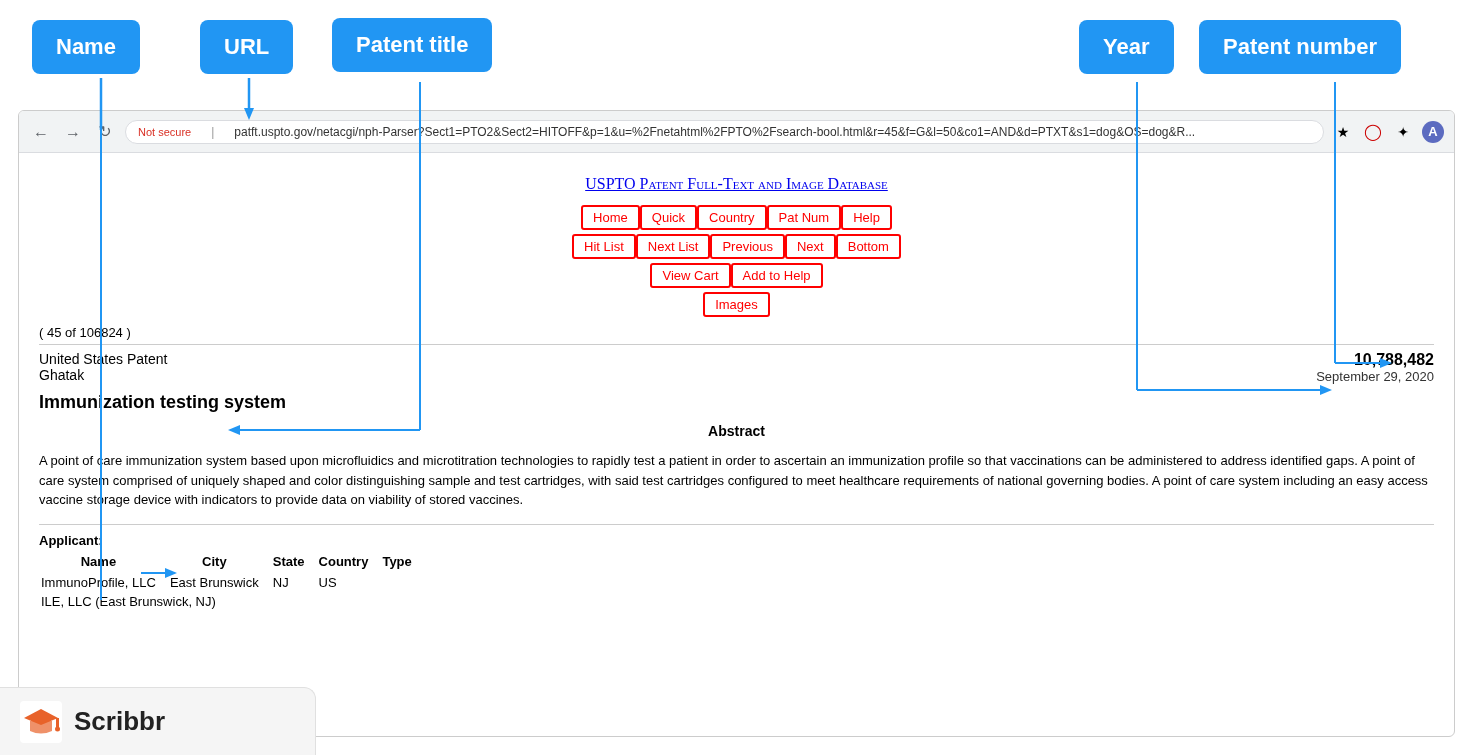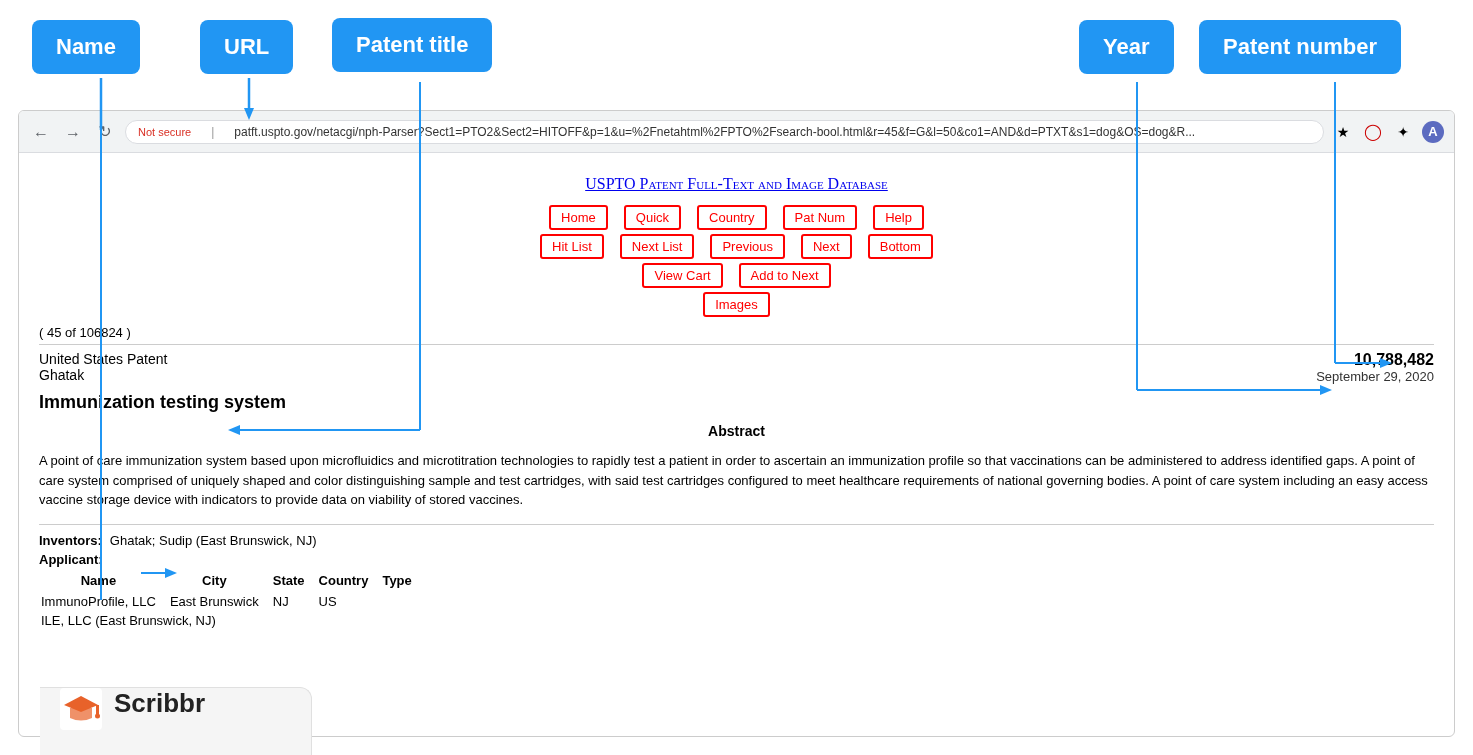--- a/index.html
+++ b/index.html
@@ -111,21 +111,21 @@
     .nav-buttons {
       display: flex;
       flex-direction: column;
       align-items: center;
       gap: 4px;
       margin-bottom: 8px;
     }
 
     .btn-row {
       display: flex;
-      gap: 16px;
+      gap: 0;
       justify-content: center;
     }
 
     .uspto-btn {
       border: 2px solid red;
       background: #fff;
       color: red;
       padding: 3px 10px;
       font-size: 13px;
       cursor: pointer;
@@ -169,31 +169,31 @@
     .applicant-label { font-weight: bold; }
     .applicant-table { margin-top: 4px; font-size: 13px; }
     .applicant-table th { font-weight: bold; padding: 0 12px 4px 0; }
     .applicant-table td { padding: 0 12px 2px 0; }
 
     
     .scribbr-footer {
       position: absolute;
       bottom: 0;
       left: 0;
-      width: 272px;
+      width: 316px;
       height: 68px;
       background: #f5f5f5;
       border-radius: 0 12px 0 0;
       display: flex;
+      align-items: center;
       padding: 0 20px;
       gap: 12px;
       border-top: 1px solid #e0e0e0;
       border-right: 1px solid #e0e0e0;
       z-index: 5;
-      margin-left: 40px;
     }
 
     .scribbr-logo-icon {
       width: 42px; height: 42px;
     }
 
     .scribbr-name {
       font-size: 26px;
       font-weight: bold;
       color: #222;
@@ -277,21 +277,21 @@
       </div>
       <div class="btn-row">
         <button class="uspto-btn">Hit List</button>
         <button class="uspto-btn">Next List</button>
         <button class="uspto-btn">Previous</button>
         <button class="uspto-btn">Next</button>
         <button class="uspto-btn">Bottom</button>
       </div>
       <div class="btn-row">
         <button class="uspto-btn">View Cart</button>
-        <button class="uspto-btn">Add to Next</button>
+        <button class="uspto-btn">Add to Help</button>
       </div>
       <div class="btn-row">
         <button class="uspto-btn">Images</button>
       </div>
     </div>
 
     <div class="count-line">( 45 of 106824 )</div>
 
     <div class="patent-header">
       <div class="patent-left">
@@ -305,24 +305,20 @@
     </div>
 
     <div class="patent-title-line">Immunization testing system</div>
 
     <div class="abstract-section">
       <div class="abstract-heading">Abstract</div>
       <div class="abstract-text">A point of care immunization system based upon microfluidics and microtitration technologies to rapidly test a patient in order to ascertain an immunization profile so that vaccinations can be administered to address identified gaps. A point of care system comprised of uniquely shaped and color distinguishing sample and test cartridges, with said test cartridges configured to meet healthcare requirements of national governing bodies. A point of care system including an easy access vaccine storage device with indicators to provide data on viability of stored vaccines.</div>
     </div>
 
     <div class="inventors-section">
-      <div class="inventors-row">
-        <span class="inventors-label">Inventors:</span>
-        <span>Ghatak; Sudip (East Brunswick, NJ)</span>
-      </div>
       <div style="display:flex; gap:8px; align-items:baseline;">
         <span class="applicant-label">Applicant:</span>
       </div>
       <table class="applicant-table">
         <thead>
           <tr>
             <th>Name</th>
             <th>City</th>
             <th>State</th>
             <th>Country</th>

